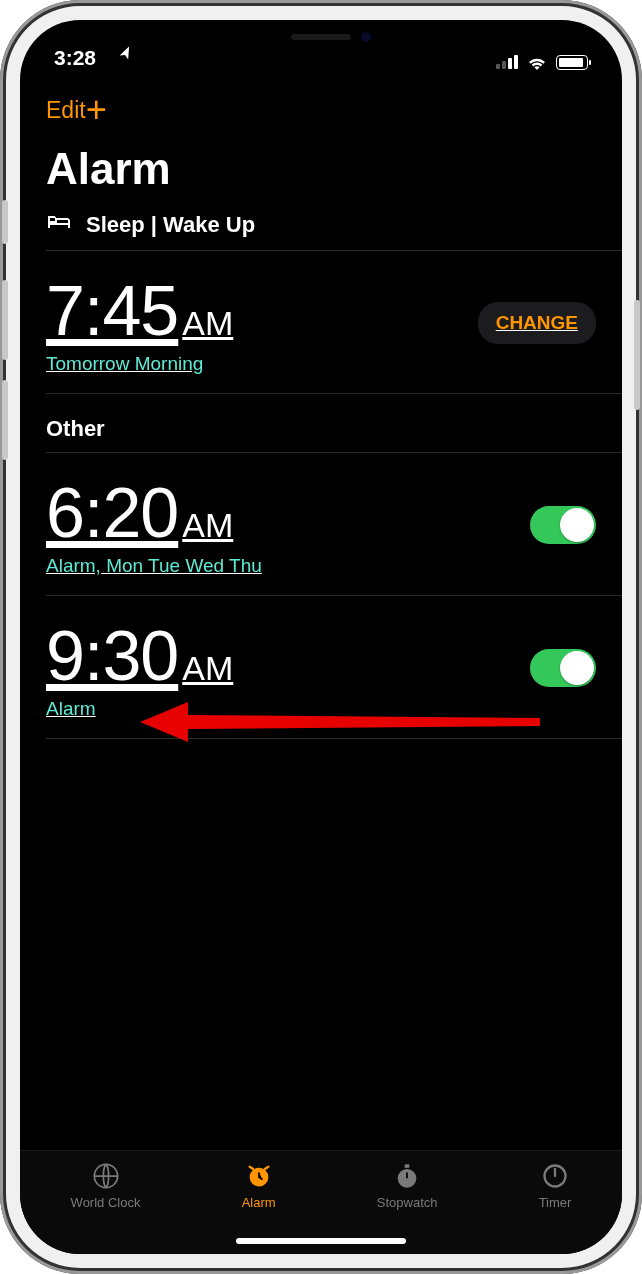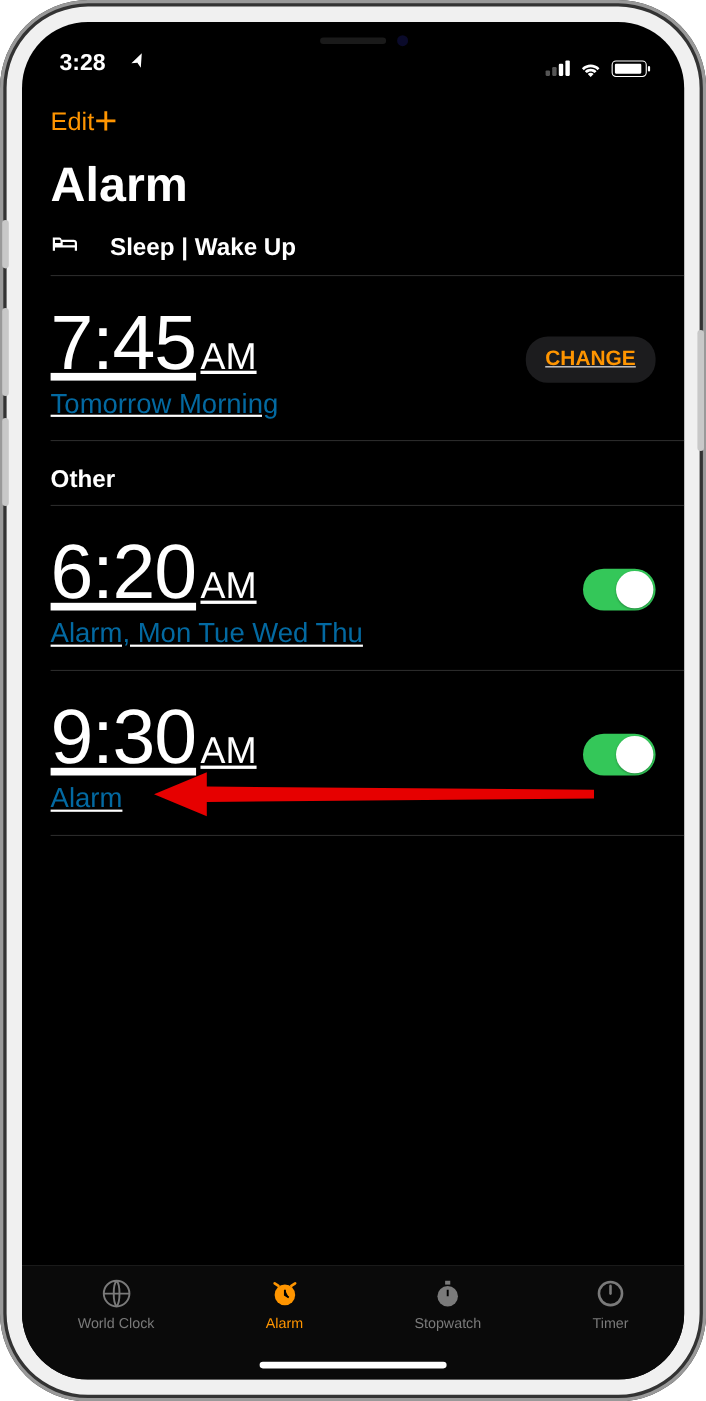--- a/index.html
+++ b/index.html
@@ -55,21 +55,21 @@
   }
   .status-bar {
     height: 54px;
     display: flex;
     align-items: flex-end;
     justify-content: space-between;
     padding: 0 34px 4px 34px;
     font-size: 21px;
     font-weight: 600;
   }
-  .status-left{display:flex;align-items:center;gap:22px;}
+  .status-left{display:flex;align-items:flex-start;gap:22px;}
   .status-right{display:flex;align-items:center;gap:8px;}
   .signal{display:flex;align-items:flex-end;gap:2px;height:14px;}
   .signal .bar{width:4px;background:#555;border-radius:1px;}
   .signal .b1{height:5px;}
   .signal .b2{height:8px;}
   .signal .b3{height:11px;background:#fff;}
   .signal .b4{height:14px;background:#fff;}
   .wifi-icon svg{display:block;}
   .battery{
     width:32px;height:15px;border:1.5px solid #fff;border-radius:4px;position:relative;
@@ -79,38 +79,38 @@
   .nav-bar{
     display:flex;justify-content:flex-start;align-items:center;
     padding:18px 26px 4px 26px;
   }
   .nav-edit{color:#ff9500;font-size:23px;}
   .nav-add{color:#ff9500;font-size:36px;font-weight:300;line-height:1;}
   .title{
     font-size:44px;font-weight:700;padding:12px 26px 18px 26px;
   }
   .section-header{
-    display:flex;align-items:center;gap:28px;
+    display:flex;align-items:center;gap:14px;
     padding:0 26px 12px 26px;font-size:22px;font-weight:700;
   }
   .section-other{padding:22px 26px 10px 26px;font-size:22px;font-weight:700;}
   .divider{height:1px;background:#2a2a2a;margin-left:26px;}
   .alarm-row{
     padding:20px 26px 18px 26px;
     display:flex;align-items:center;justify-content:space-between;
     position:relative;
     text-decoration:underline;
   }
   .alarm-left{}
   .alarm-time{
     display:flex;align-items:baseline;font-weight:300;color:#fff;
   }
   .alarm-time .t{font-size:70px;letter-spacing:-1px;}
   .alarm-time .ampm{font-size:34px;margin-left:4px;}
-  .alarm-sub{font-size:25px;color:#0369a1;margin-top:2px;}
+  .alarm-sub{font-size:19px;color:#5eead4;margin-top:2px;}
   .change-btn{
     color:#ff9500;font-size:19px;font-weight:600;
     background:#1c1c1e;border-radius:20px;padding:10px 18px;
   }
   .toggle{
     width:66px;height:38px;border-radius:20px;background:#34c759;position:relative;
   }
   .toggle .knob{
     width:34px;height:34px;border-radius:50%;background:#fff;position:absolute;right:2px;top:2px;
     box-shadow:0 1px 2px rgba(0,0,0,0.3);

